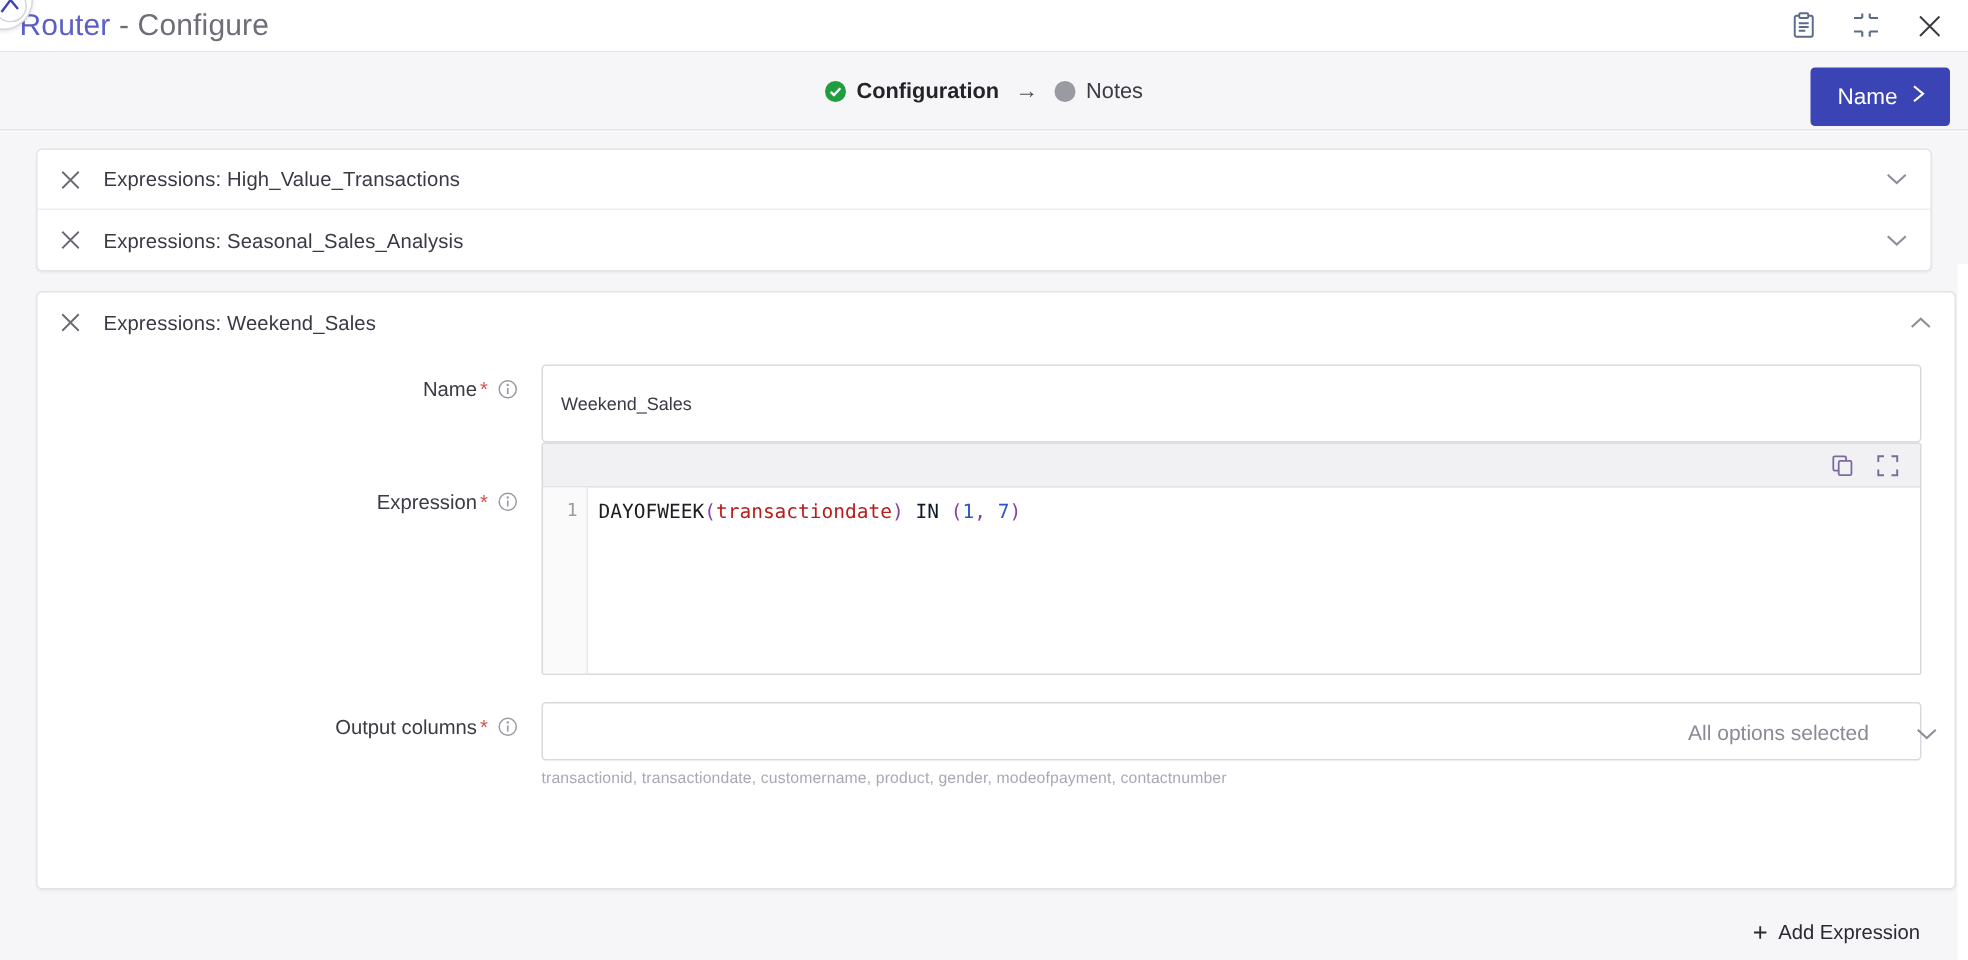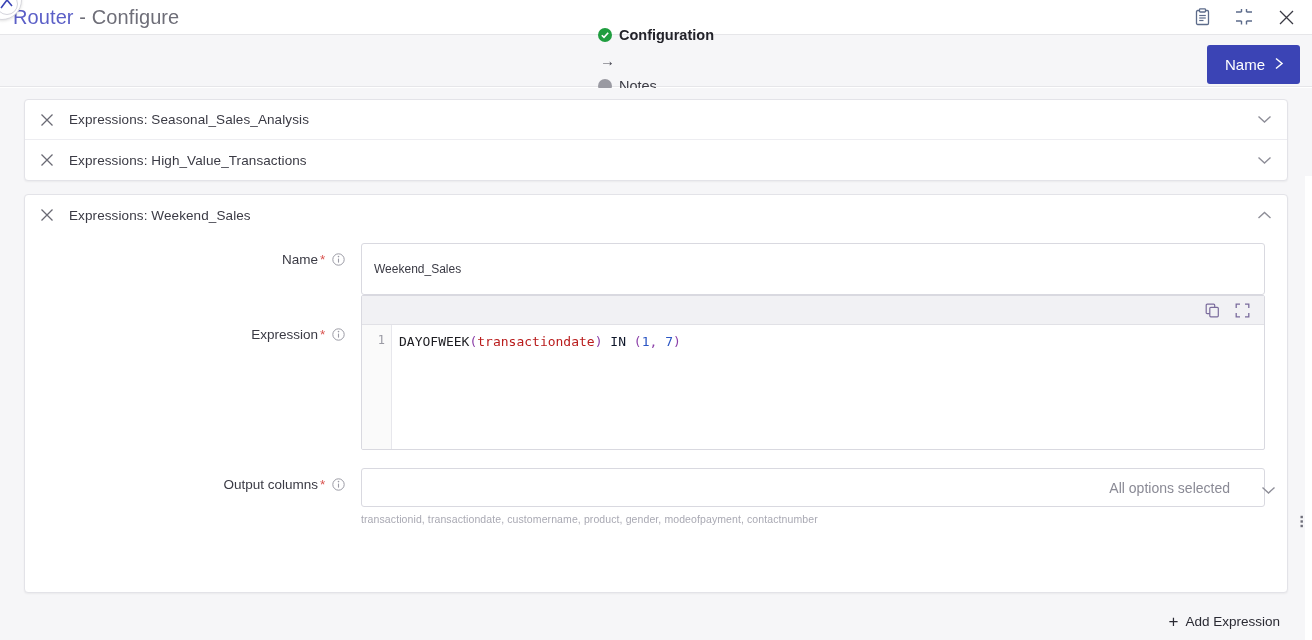--- a/index.html
+++ b/index.html
@@ -79,25 +79,24 @@
     top: 35px; left: 0; right: 0;
     height: 52px;
     background: #f6f6f8;
     border-bottom: 1px solid #e6e6e9;
     display: flex;
     align-items: center;
     justify-content: center;
   }
   .steps {
     display: flex;
-    align-items: flex-start;
+    align-items: flex-end;
     gap: 9px;
     font-size: 14.5px;
     color: #23232a;
-    flex-direction: column;
   }
   .step { display: flex; align-items: center; gap: 7px; }
   .step-label { font-weight: bold; }
   .step-label.inactive { font-weight: normal; color: #3b3b44; }
   .dot-done {
     width: 14px; height: 14px; border-radius: 50%;
     background: #1f9d3f;
     display: flex; align-items: center; justify-content: center;
   }
   .dot-todo {
@@ -162,21 +161,21 @@
   .row-chev {
     margin-left: auto;
     width: 46px;
     display: flex; align-items: center; justify-content: center;
     cursor: pointer;
   }
 
   
   .card-expanded {
     position: absolute;
-    left: 24px; right: 24px;
+    left: 24px; right: 8px;
     top: 106px;
     height: 399px;
     padding-bottom: 20px;
   }
   .exp-header {
     height: 40px;
     display: flex;
     align-items: center;
   }
 
@@ -412,35 +411,35 @@
   <div class="body-area">
 
     <div class="card collapsed-stack">
 
       <div class="row-collapsed">
         <span class="row-x">
           <svg width="14" height="14" viewBox="0 0 14 14">
             <path d="M1.5 1.5 L12.5 12.5 M12.5 1.5 L1.5 12.5" stroke="#6a6a74" stroke-width="1.25" fill="none"></path>
           </svg>
         </span>
-        <span class="row-title">Expressions: Seasonal_Sales_Analysis</span>
+        <span class="row-title">Expressions: High_Value_Transactions</span>
         <span class="row-chev">
           <svg width="15" height="9" viewBox="0 0 15 9">
             <path d="M1.5 1.5 L7.5 7 L13.5 1.5" stroke="#8e8e98" stroke-width="1.4" fill="none"></path>
           </svg>
         </span>
       </div>
 
       <div class="row-collapsed">
         <span class="row-x">
           <svg width="14" height="14" viewBox="0 0 14 14">
             <path d="M1.5 1.5 L12.5 12.5 M12.5 1.5 L1.5 12.5" stroke="#6a6a74" stroke-width="1.25" fill="none"></path>
           </svg>
         </span>
-        <span class="row-title">Expressions: High_Value_Transactions</span>
+        <span class="row-title">Expressions: Seasonal_Sales_Analysis</span>
         <span class="row-chev">
           <svg width="15" height="9" viewBox="0 0 15 9">
             <path d="M1.5 1.5 L7.5 7 L13.5 1.5" stroke="#8e8e98" stroke-width="1.4" fill="none"></path>
           </svg>
         </span>
       </div>
     </div>
 
     <div class="card card-expanded">
 

